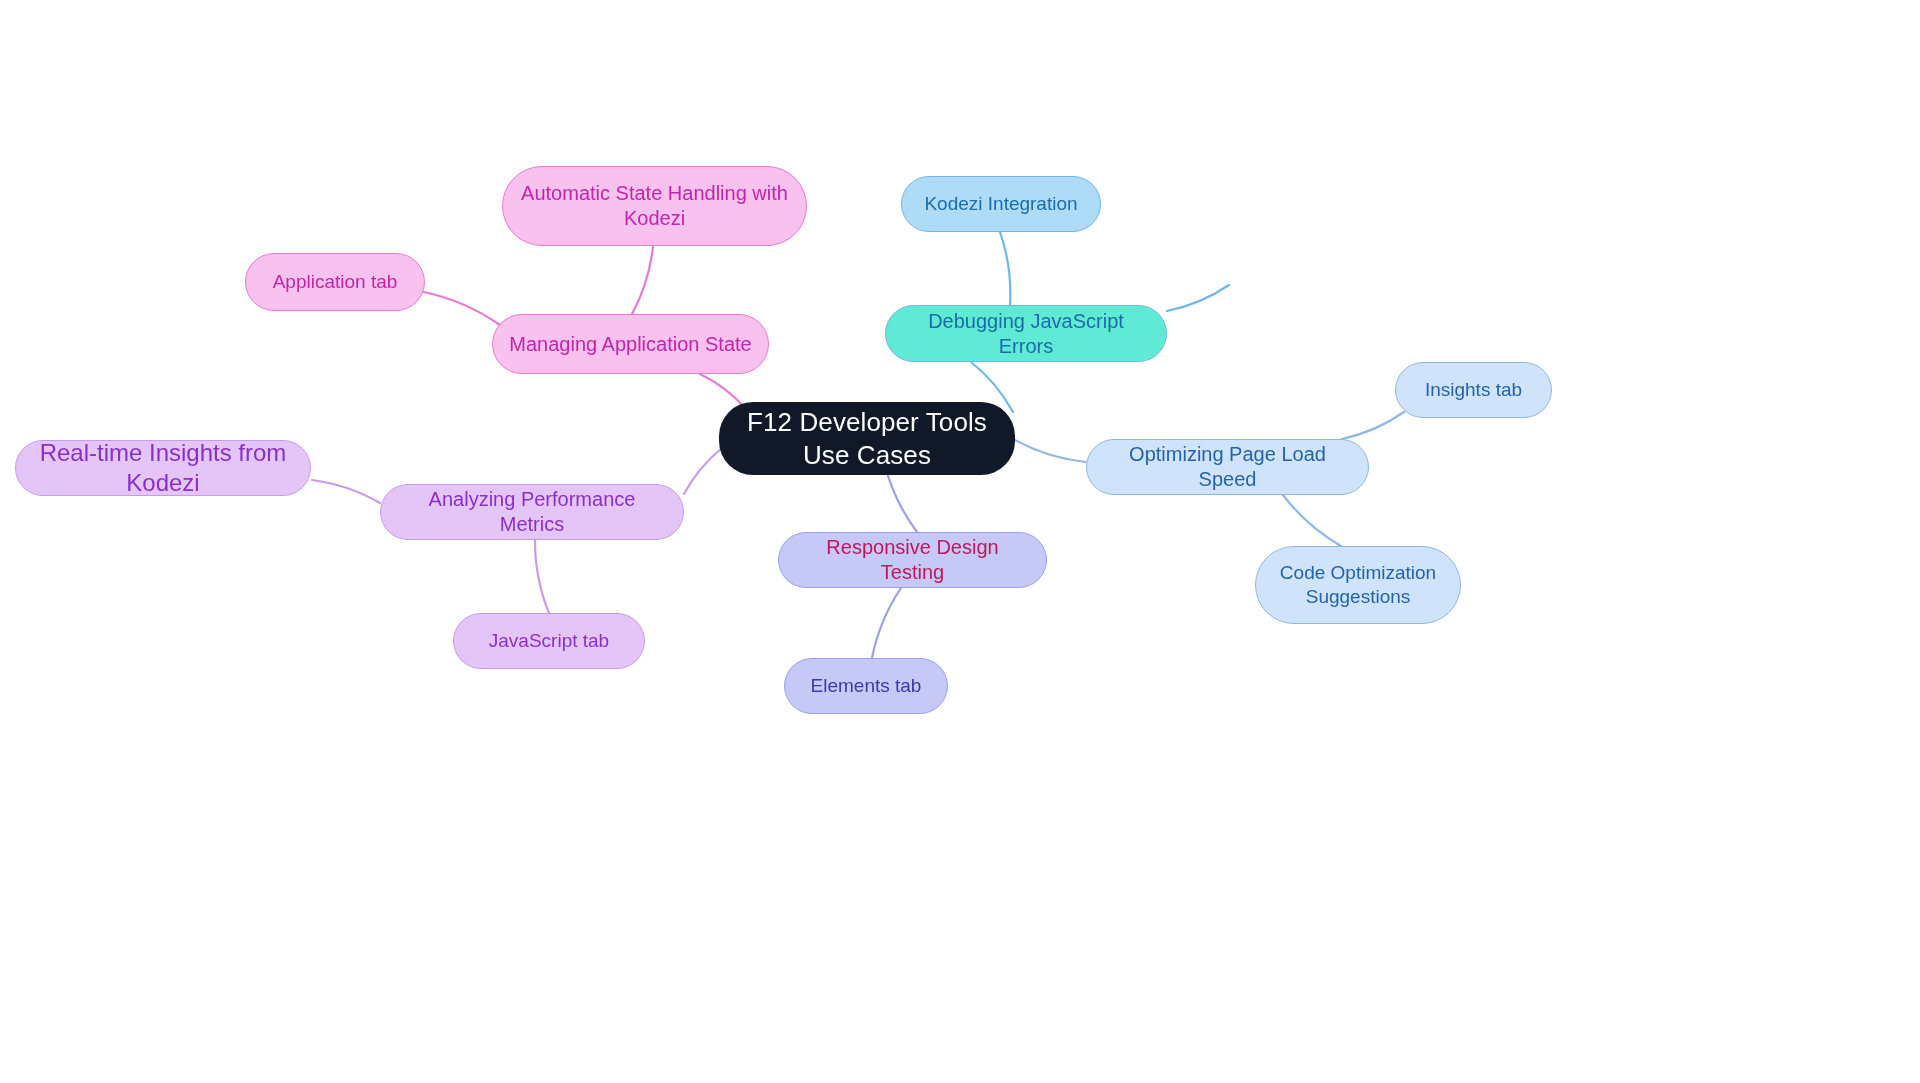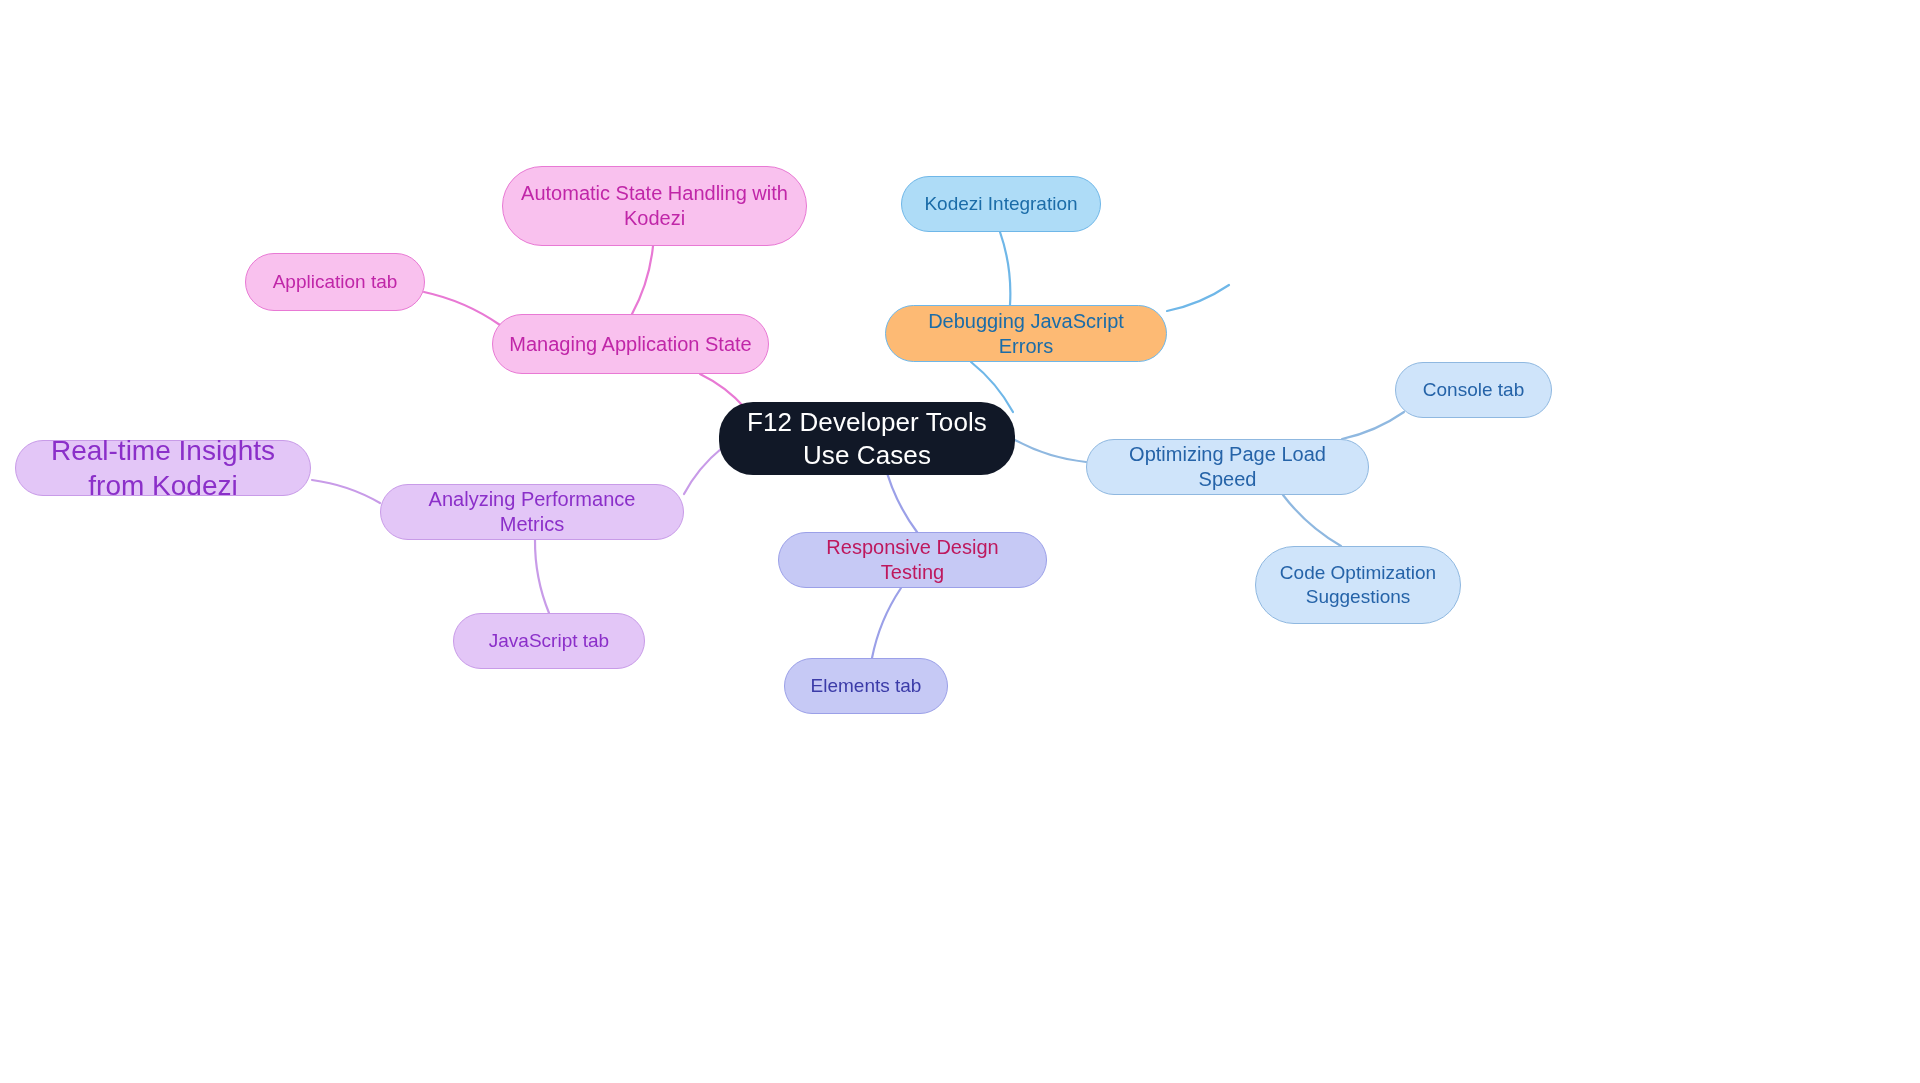--- a/index.html
+++ b/index.html
@@ -69,24 +69,24 @@
       <path d="M 901 588 Q 879.5 620.1 872 658" fill="none" stroke="#9BA0E8" stroke-width="2.2" stroke-linecap="round"></path>
       <path d="M 722 448 Q 698.4 467.2 684 494" fill="none" stroke="#C89BE8" stroke-width="2.2" stroke-linecap="round"></path>
       <path d="M 380 503 Q 348.3 484.7 312 480" fill="none" stroke="#C89BE8" stroke-width="2.2" stroke-linecap="round"></path>
       <path d="M 535 540 Q 534.7 577.9 549 613" fill="none" stroke="#C89BE8" stroke-width="2.2" stroke-linecap="round"></path>
     </svg>
 <div class="node root" style="left: 719px; top: 402px; width: 296px; height: 73px; background: rgb(17, 24, 39); color: rgb(255, 255, 255); border: none; font-size: 26px;"><span class="node-label">F12 Developer Tools Use Cases</span></div>
     <div class="node" style="left: 492px; top: 314px; width: 277px; height: 60px; background: rgb(249, 193, 238); color: rgb(192, 38, 168); border-color: rgb(232, 121, 212); font-size: 20px;"><span class="node-label">Managing Application State</span></div>
     <div class="node" style="left: 245px; top: 253px; width: 180px; height: 58px; background: rgb(249, 193, 238); color: rgb(192, 38, 168); border-color: rgb(232, 121, 212); font-size: 19px;"><span class="node-label">Application tab</span></div>
     <div class="node" style="left: 502px; top: 166px; width: 305px; height: 80px; background: rgb(249, 193, 238); color: rgb(192, 38, 168); border-color: rgb(232, 121, 212); font-size: 20px;"><span class="node-label">Automatic State Handling with
 Kodezi</span></div>
-    <div class="node" style="left: 885px; top: 305px; width: 282px; height: 57px; background: #fdba74; color: rgb(27, 108, 168); border-color: rgb(111, 183, 232); font-size: 20px;"><span class="node-label">Debugging JavaScript Errors</span></div>
+    <div class="node" style="left: 885px; top: 305px; width: 282px; height: 57px; background: #5eead4; color: rgb(27, 108, 168); border-color: rgb(111, 183, 232); font-size: 20px;"><span class="node-label">Debugging JavaScript Errors</span></div>
     <div class="node" style="left: 901px; top: 176px; width: 200px; height: 56px; background: rgb(174, 220, 247); color: rgb(27, 108, 168); border-color: rgb(111, 183, 232); font-size: 19px;"><span class="node-label">Kodezi Integration</span></div>
     <div class="node" style="left: 1086px; top: 439px; width: 283px; height: 56px; background: rgb(207, 228, 250); color: rgb(37, 99, 168); border-color: rgb(143, 184, 224); font-size: 20px;"><span class="node-label">Optimizing Page Load Speed</span></div>
-    <div class="node" style="left: 1395px; top: 362px; width: 157px; height: 56px; background: rgb(207, 228, 250); color: rgb(37, 99, 168); border-color: rgb(143, 184, 224); font-size: 19px;"><span class="node-label">Console tab</span></div>
+    <div class="node" style="left: 1395px; top: 362px; width: 157px; height: 56px; background: rgb(207, 228, 250); color: rgb(37, 99, 168); border-color: rgb(143, 184, 224); font-size: 19px;"><span class="node-label">Insights tab</span></div>
     <div class="node" style="left: 1255px; top: 546px; width: 206px; height: 78px; background: rgb(207, 228, 250); color: rgb(37, 99, 168); border-color: rgb(143, 184, 224); font-size: 19px;"><span class="node-label">Code Optimization
 Suggestions</span></div>
     <div class="node" style="left: 778px; top: 532px; width: 269px; height: 56px; background: rgb(198, 201, 245); color: #be185d; border-color: rgb(155, 160, 232); font-size: 20px;"><span class="node-label">Responsive Design Testing</span></div>
     <div class="node" style="left: 784px; top: 658px; width: 164px; height: 56px; background: rgb(198, 201, 245); color: rgb(59, 59, 168); border-color: rgb(155, 160, 232); font-size: 19px;"><span class="node-label">Elements tab</span></div>
     <div class="node" style="left: 380px; top: 484px; width: 304px; height: 56px; background: rgb(227, 198, 247); color: rgb(139, 47, 201); border-color: rgb(200, 155, 232); font-size: 20px;"><span class="node-label">Analyzing Performance Metrics</span></div>
-    <div class="node" style="left: 15px; top: 440px; width: 296px; height: 56px; background: rgb(227, 198, 247); color: rgb(139, 47, 201); border-color: rgb(200, 155, 232); font-size: 28px;"><span class="node-label">Real-time Insights from Kodezi</span></div>
+    <div class="node" style="left: 15px; top: 440px; width: 296px; height: 56px; background: rgb(227, 198, 247); color: rgb(139, 47, 201); border-color: rgb(200, 155, 232); font-size: 24px;"><span class="node-label">Real-time Insights from Kodezi</span></div>
     <div class="node" style="left: 453px; top: 613px; width: 192px; height: 56px; background: rgb(227, 198, 247); color: rgb(139, 47, 201); border-color: rgb(200, 155, 232); font-size: 19px;"><span class="node-label">JavaScript tab</span></div>
   </div>
 
 </body></html>

